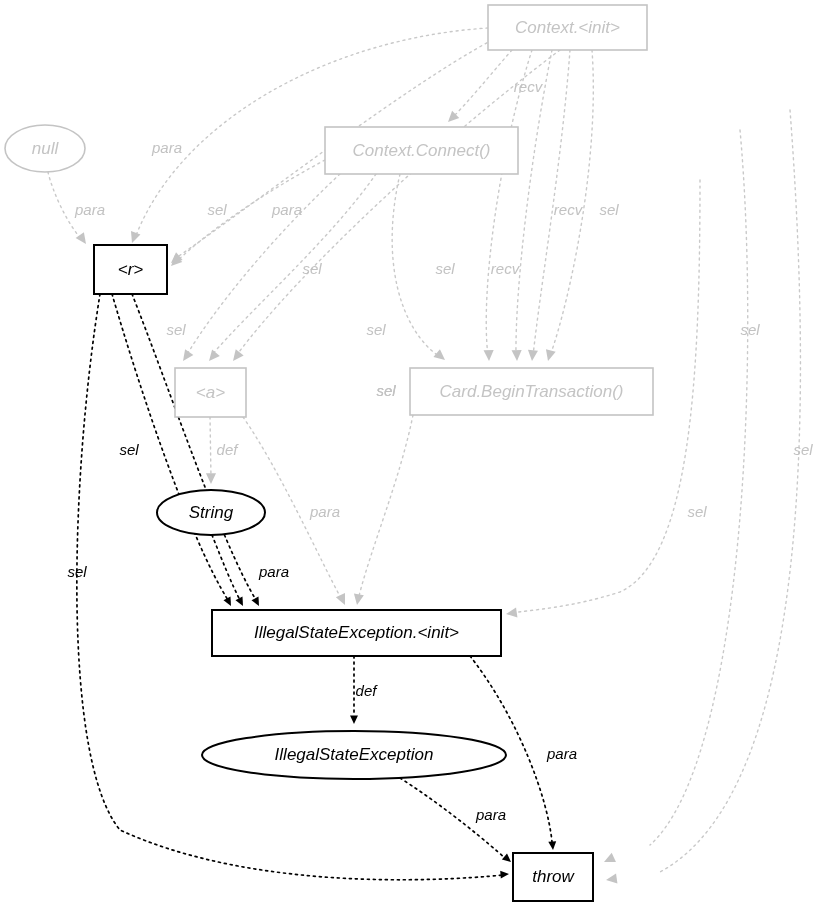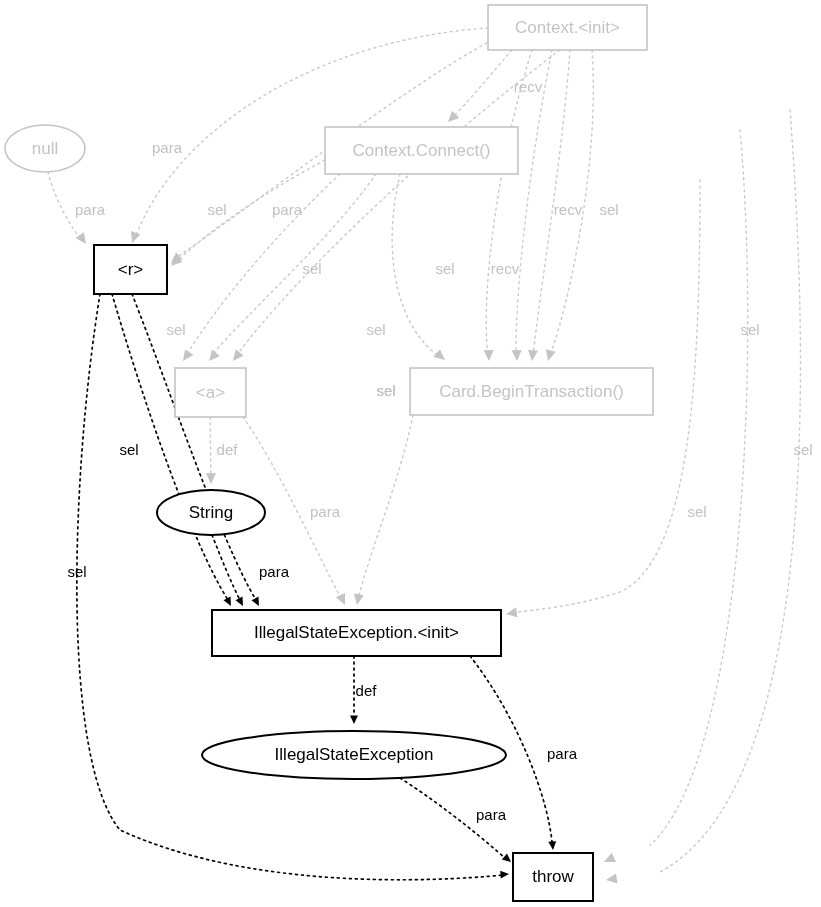--- a/index.html
+++ b/index.html
@@ -10,20 +10,21 @@
   body {
     width: 821px;
     height: 907px;
     font-family: "Liberation Sans", sans-serif;
     overflow: hidden;
   }
   #graph-root {
     position: relative;
     width: 821px;
     height: 907px;
+    font-style: italic;
   }
   svg#graph-canvas {
     display: block;
     width: 821px;
     height: 907px;
   }
   .node-shape-active {
     fill: #ffffff;
     stroke: #000000;
     stroke-width: 2px;

